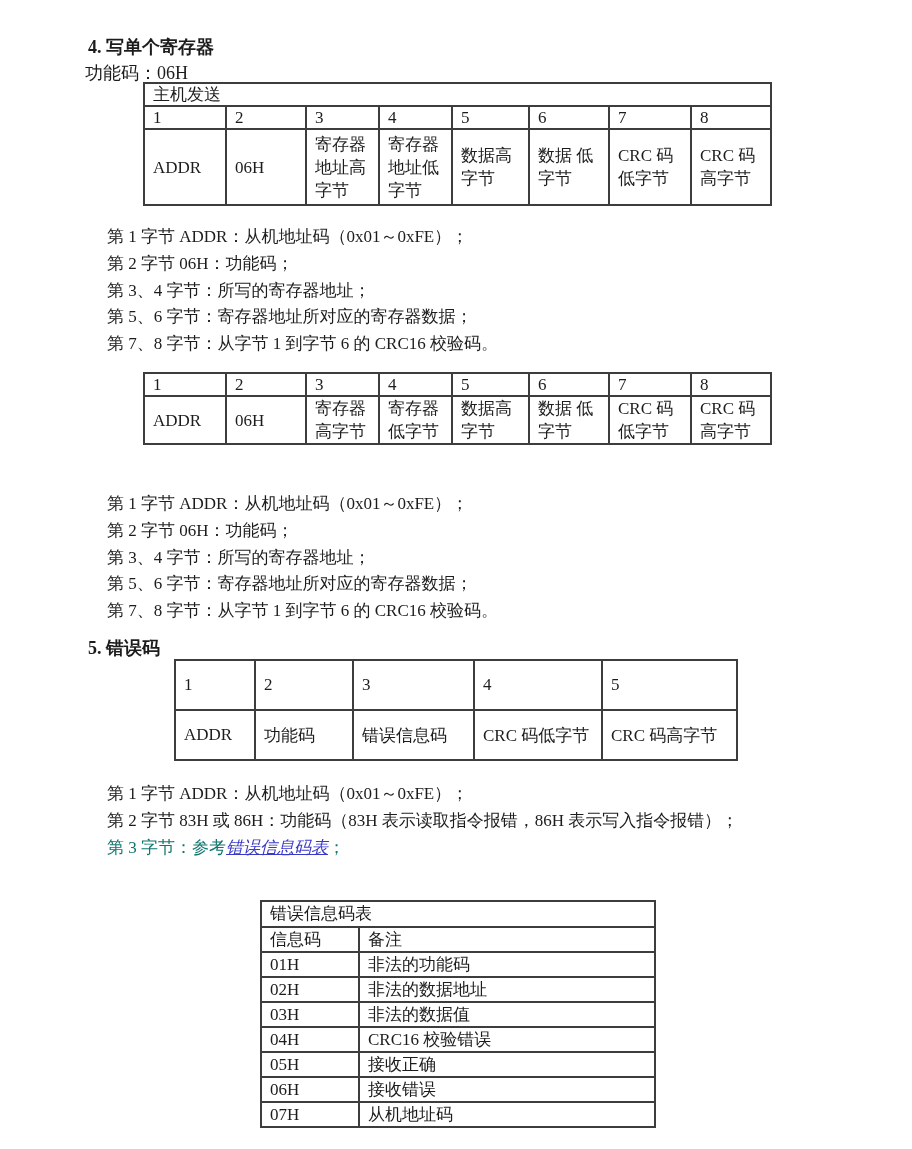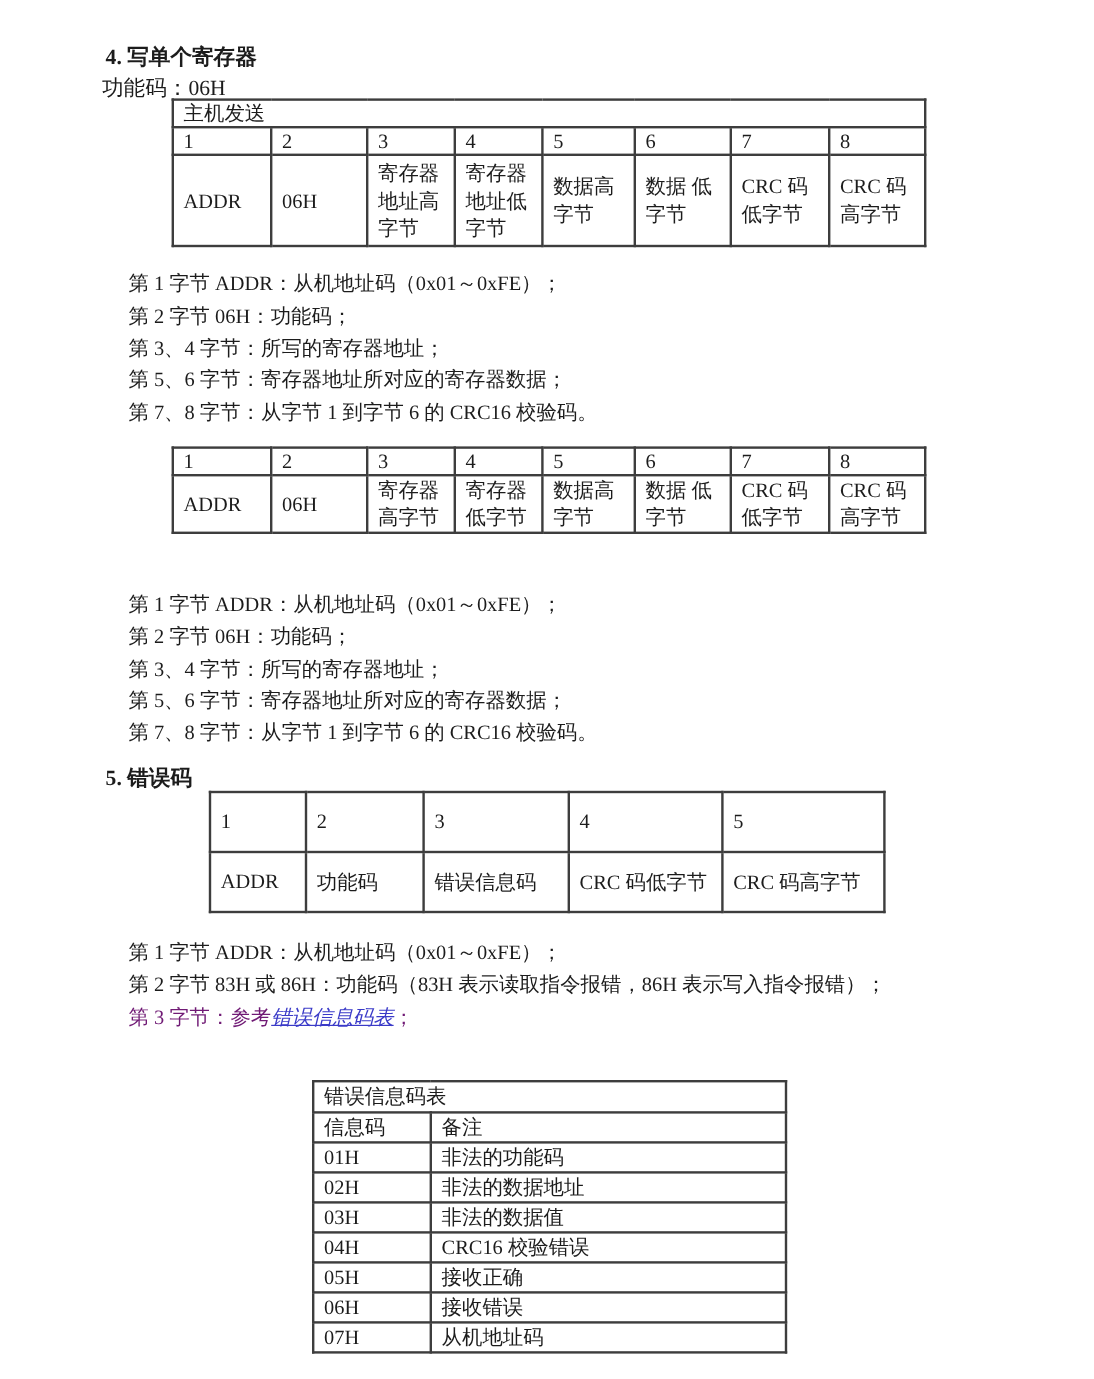--- a/index.html
+++ b/index.html
@@ -59,21 +59,21 @@
   .t4 td.title-cell { height: 26px; }
   .para {
     position: absolute;
     left: 88px;
     font-size: 17px;
     line-height: 26.8px;
     white-space: nowrap;
     margin-left: 19px;
   }
   .para div { height: 26.8px; }
-  .navy { color: #701a75; }
+  .navy { color: #0f766e; }
   .doc-link {
     color: #3a3ac8;
     font-style: italic;
     text-decoration: underline;
     cursor: pointer;
   }
 </style>
 </head>
 <body>
 

